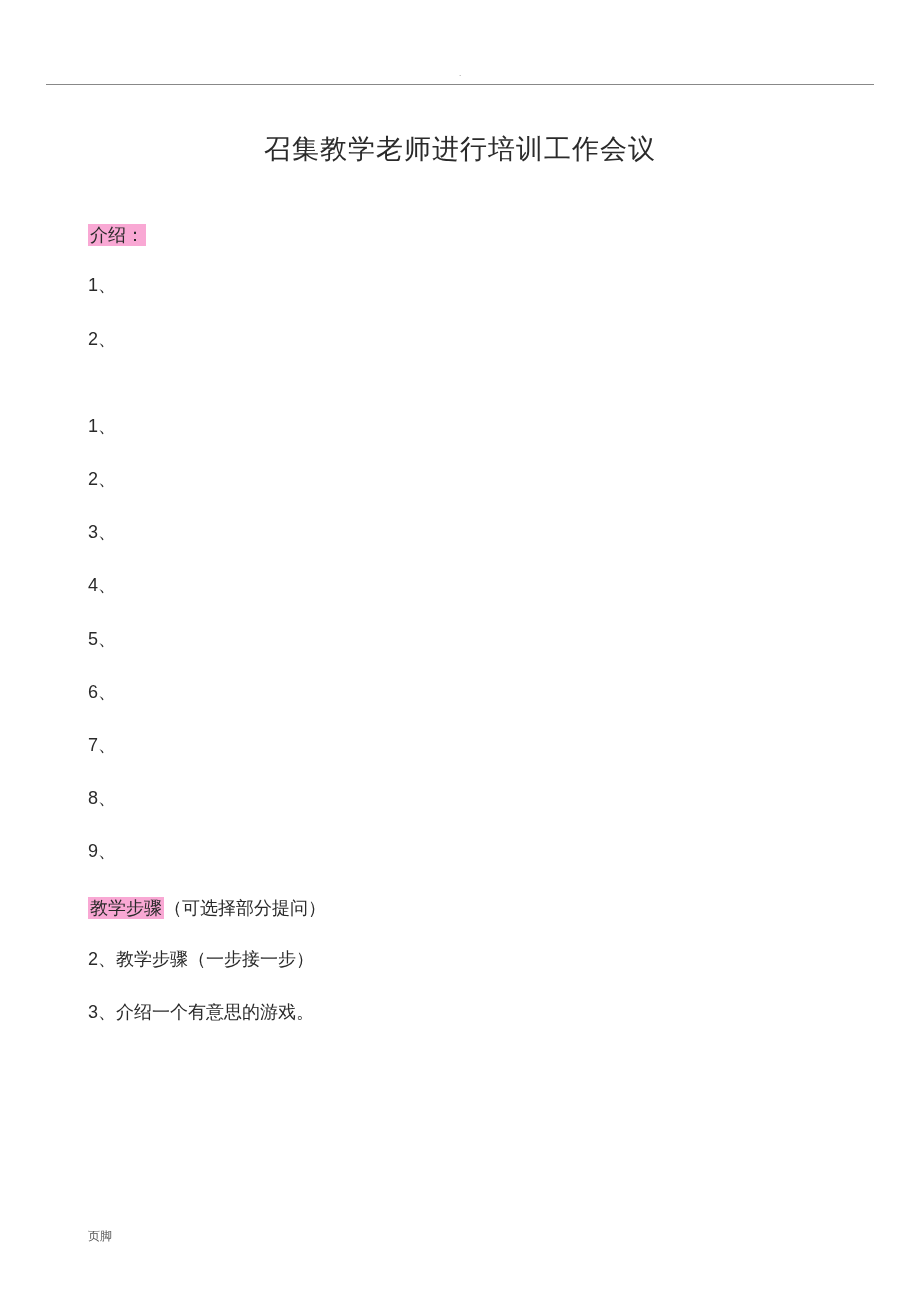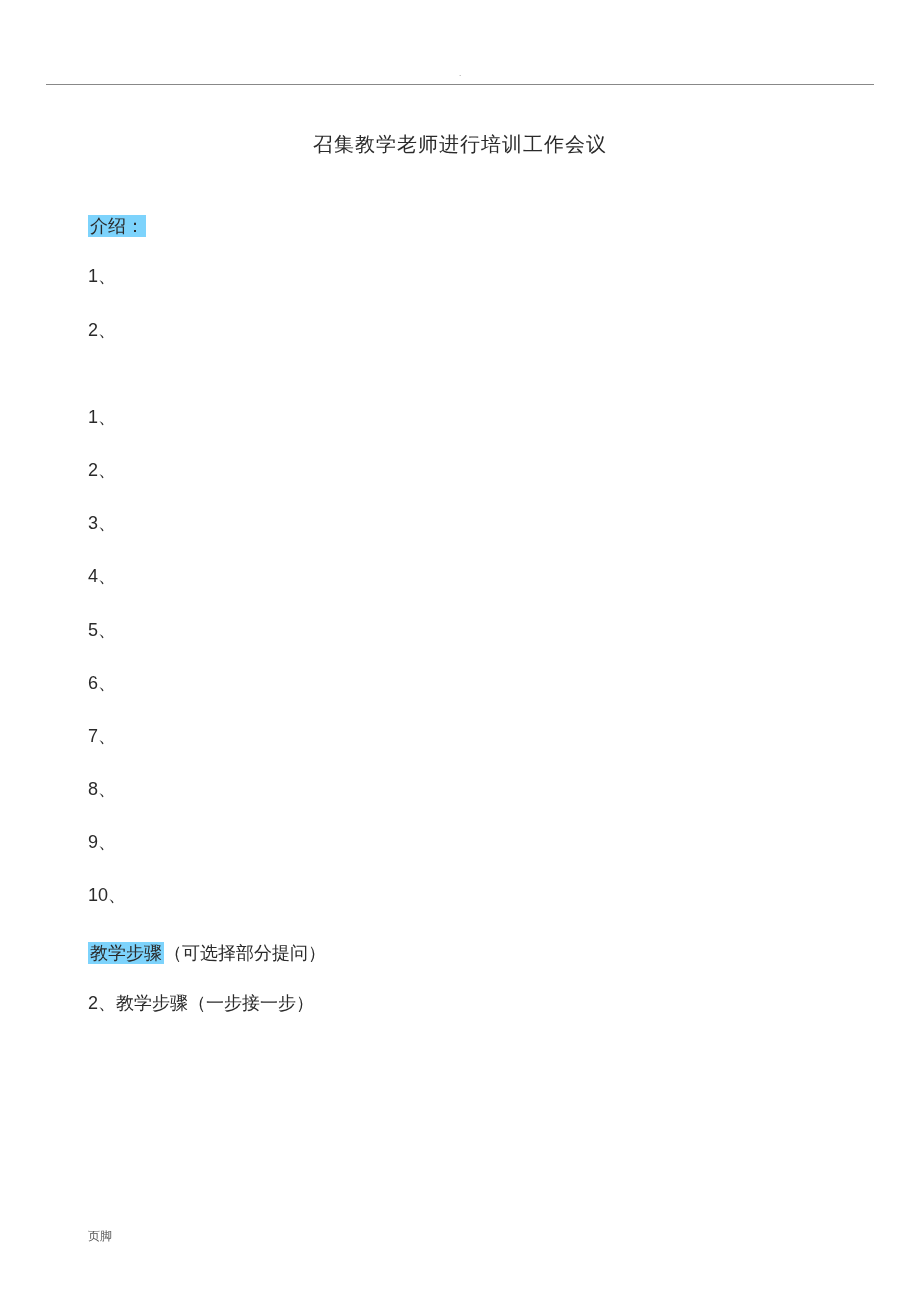--- a/index.html
+++ b/index.html
@@ -20,33 +20,33 @@
     .top-rule {
       margin: 6px 46px 0 46px;
       border: none;
       border-top: 1px solid #888;
     }
     .page {
       padding: 46px 88px 0 88px;
     }
     .title {
       text-align: center;
-      font-size: 20px;
+      font-size: 27px;
       font-family: Liberation Serif, serif;
       margin-bottom: 52px;
       letter-spacing: 1px;
       font-weight: normal;
     }
     .section-label {
       font-size: 18px;
       margin-bottom: 22px;
       line-height: 1.8;
     }
     .highlight {
-      background: #7dd3fc;
+      background: #f9a8d4;
       padding: 1px 2px;
     }
     .hint {
       font-size: 18px;
     }
     .item {
       font-size: 18px;
       font-family: Arial, "Microsoft YaHei", sans-serif;
       margin-bottom: 28px;
       line-height: 1.4;
@@ -81,22 +81,22 @@
 
   <div class="item">1、</div>
   <div class="item">2、</div>
   <div class="item">3、</div>
   <div class="item">4、</div>
   <div class="item">5、</div>
   <div class="item">6、</div>
   <div class="item">7、</div>
   <div class="item">8、</div>
   <div class="item">9、</div>
-  <div class="item">10、</div>
 
   <div class="section-label">
     <span class="highlight">教学步骤</span><span class="hint">（可选择部分提问）</span>
   </div>
   <div class="item cn">2、教学步骤（一步接一步）</div>
+  <div class="item cn">3、介绍一个有意思的游戏。</div>
 
 </div>
 
 <div class="footer">页脚</div>
 
 </body></html>

